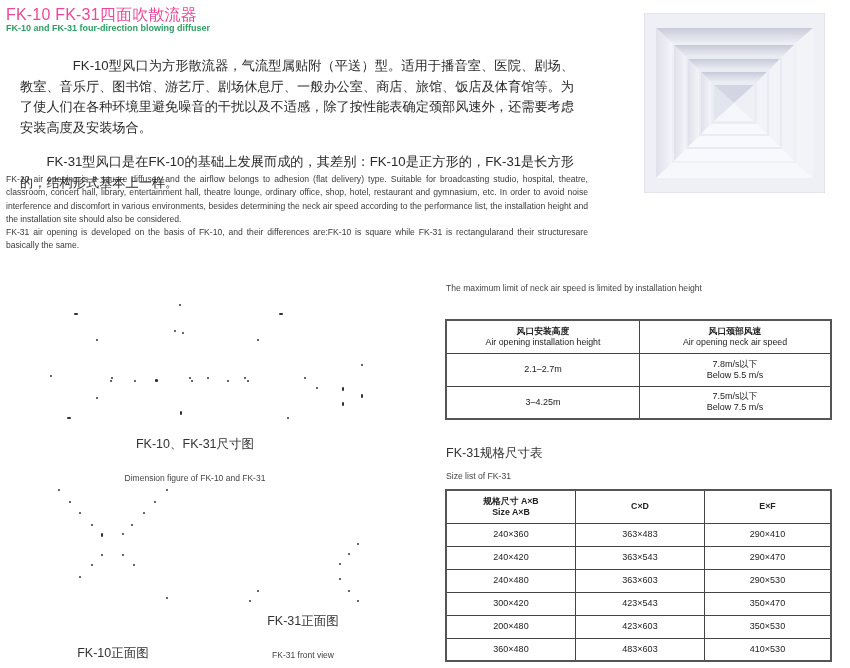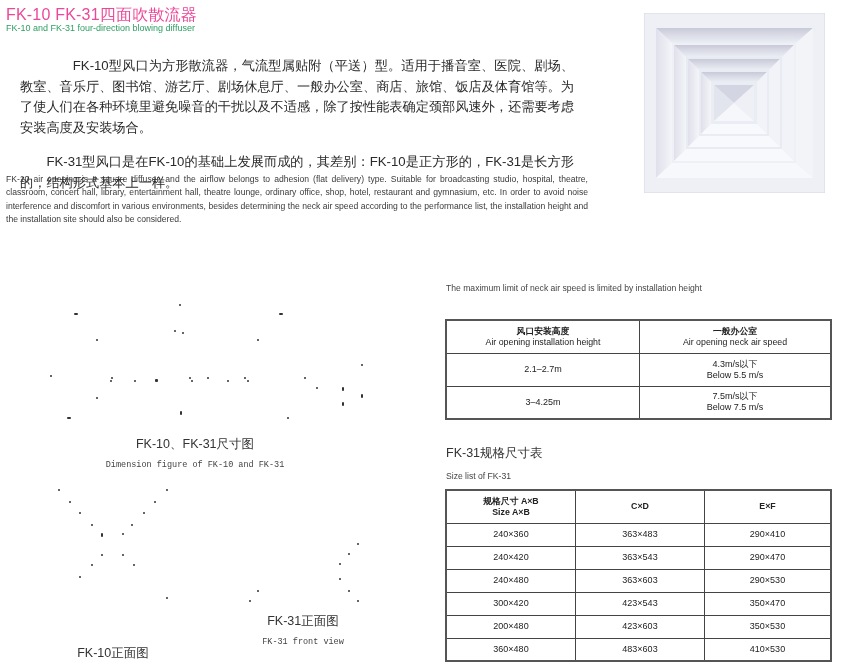--- a/index.html
+++ b/index.html
@@ -1,31 +1,31 @@
 <!DOCTYPE html>
 <html><head>
 <meta charset="utf-8">
 <style>
   html, body { margin: 0; padding: 0; background: #ffffff; }
   body { width: 850px; height: 668px; position: relative; overflow: hidden;
          font-family: "Liberation Sans", "DejaVu Sans", sans-serif; color: #222; }
   .abs { position: absolute; }
   .title { left: 6px; top: 5px; font-size: 16px; color: #ec4899; letter-spacing: 0.2px; white-space: nowrap; }
-  .subtitle { left: 6px; top: 23px; font-size: 9px; color: #2e9e62; white-space: nowrap; }
+  .subtitle { left: 6px; top: 23px; font-size: 9px; color: #2e9e62; white-space: nowrap; font-weight: bold; }
   .cn-para { left: 6px; top: 42px; width: 582px; font-size: 13.2px; line-height: 20.5px; color: #2a2a2a; text-align: justify; }
   .cn-para p { margin: 14px; text-indent: 2em; }
   .cn-para p.first { text-indent: 4em; }
   .en-para { left: 6px; top: 173px; width: 582px; font-size: 8.6px; line-height: 13.3px; color: #3a3a3a; text-align: justify; }
   .en-para p { margin: 0; }
 
   .product-photo { left: 644px; top: 13px; width: 181px; height: 180px; }
 
   .fig-caption { text-align: center; white-space: nowrap; }
   .fig-caption .cn { font-size: 12.5px; color: #333; }
-  .fig-caption .en { font-size: 8.5px; color: #444; margin-top: 7px; font-family: Liberation Mono, monospace; }
+  .fig-caption .en { font-size: 8.5px; color: #444; margin-top: 20px; }
 
   .dot { position: absolute; width: 2px; height: 2px; background: #333; border-radius: 1px; }
 
   .sec-title { font-size: 12.5px; color: #333; white-space: nowrap; }
   .sec-sub { font-size: 8.6px; color: #444; white-space: nowrap; margin-top: 9px; }
 
   table.spec { border-collapse: collapse; position: absolute; border: 2px solid #555; }
   table.spec td { border: 1px solid #444; text-align: center; font-size: 9px; color: #222; padding: 0; line-height: 11px; }
   table.spec td.h { font-weight: bold; font-size: 8.8px; }
 </style>
@@ -35,20 +35,21 @@
 <div class="abs title">FK-10  FK-31四面吹散流器</div>
 <div class="abs subtitle">FK-10 and FK-31 four-direction blowing diffuser</div>
 
 <div class="abs cn-para">
   <p class="first">FK-10型风口为方形散流器，气流型属贴附（平送）型。适用于播音室、医院、剧场、教室、音乐厅、图书馆、游艺厅、剧场休息厅、一般办公室、商店、旅馆、饭店及体育馆等。为了使人们在各种环境里避免噪音的干扰以及不适感，除了按性能表确定颈部风速外，还需要考虑安装高度及安装场合。</p>
   <p>FK-31型风口是在FK-10的基础上发展而成的，其差别：FK-10是正方形的，FK-31是长方形的，结构形式基本上一样。</p>
 </div>
 
 <div class="abs en-para">
   <p>FK-10 air opening is a square diffuser, and the airflow belongs to adhesion (flat delivery) type. Suitable for broadcasting studio, hospital, theatre, classroom, concert hall, library, entertainment hall, theatre lounge, ordinary office, shop, hotel, restaurant and gymnasium, etc. In order to avoid noise interference and discomfort in various environments, besides determining the neck air speed according to the performance list, the installation height and the installation site should also be considered.</p>
+  <p>FK-31 air opening is developed on the basis of FK-10, and their differences are:FK-10 is square while FK-31 is rectangularand their structuresare basically the same.</p>
 </div>
 
 <div class="abs product-photo">
   <svg width="181" height="180" viewBox="0 0 181 180">
     <defs>
       <linearGradient id="gt" x1="0" y1="0" x2="0" y2="1">
         <stop offset="0" stop-color="#c9cad8"></stop>
           <stop offset="1" stop-color="#eceef5"></stop>
       </linearGradient>
       <linearGradient id="gl" x1="0" y1="0" x2="1" y2="0">
@@ -166,28 +167,28 @@
   <div class="sec-sub">The maximum limit of neck air speed is limited by installation height</div>
 </div>
 <table class="spec" style="left:445px; top:319px; width:387px;">
   <tbody>
       <tr style="height:33px;">
     <td class="h" style="width:192px;">
       <div>风口安装高度</div>
       <div style="font-weight:normal;">Air opening installation height</div>
     </td>
     <td class="h">
-      <div>一般办公室</div>
+      <div>风口颈部风速</div>
       <div style="font-weight:normal;">Air opening neck air speed</div>
     </td>
   </tr>
   <tr style="height:33px;">
     <td>2.1–2.7m</td>
     <td>
-      <div>4.3m/s以下</div>
+      <div>7.8m/s以下</div>
       <div>Below 5.5 m/s</div>
     </td>
   </tr>
   <tr style="height:33px;">
     <td>3–4.25m</td>
     <td>
       <div>7.5m/s以下</div>
       <div>Below 7.5 m/s</div>
     </td>
   </tr>

